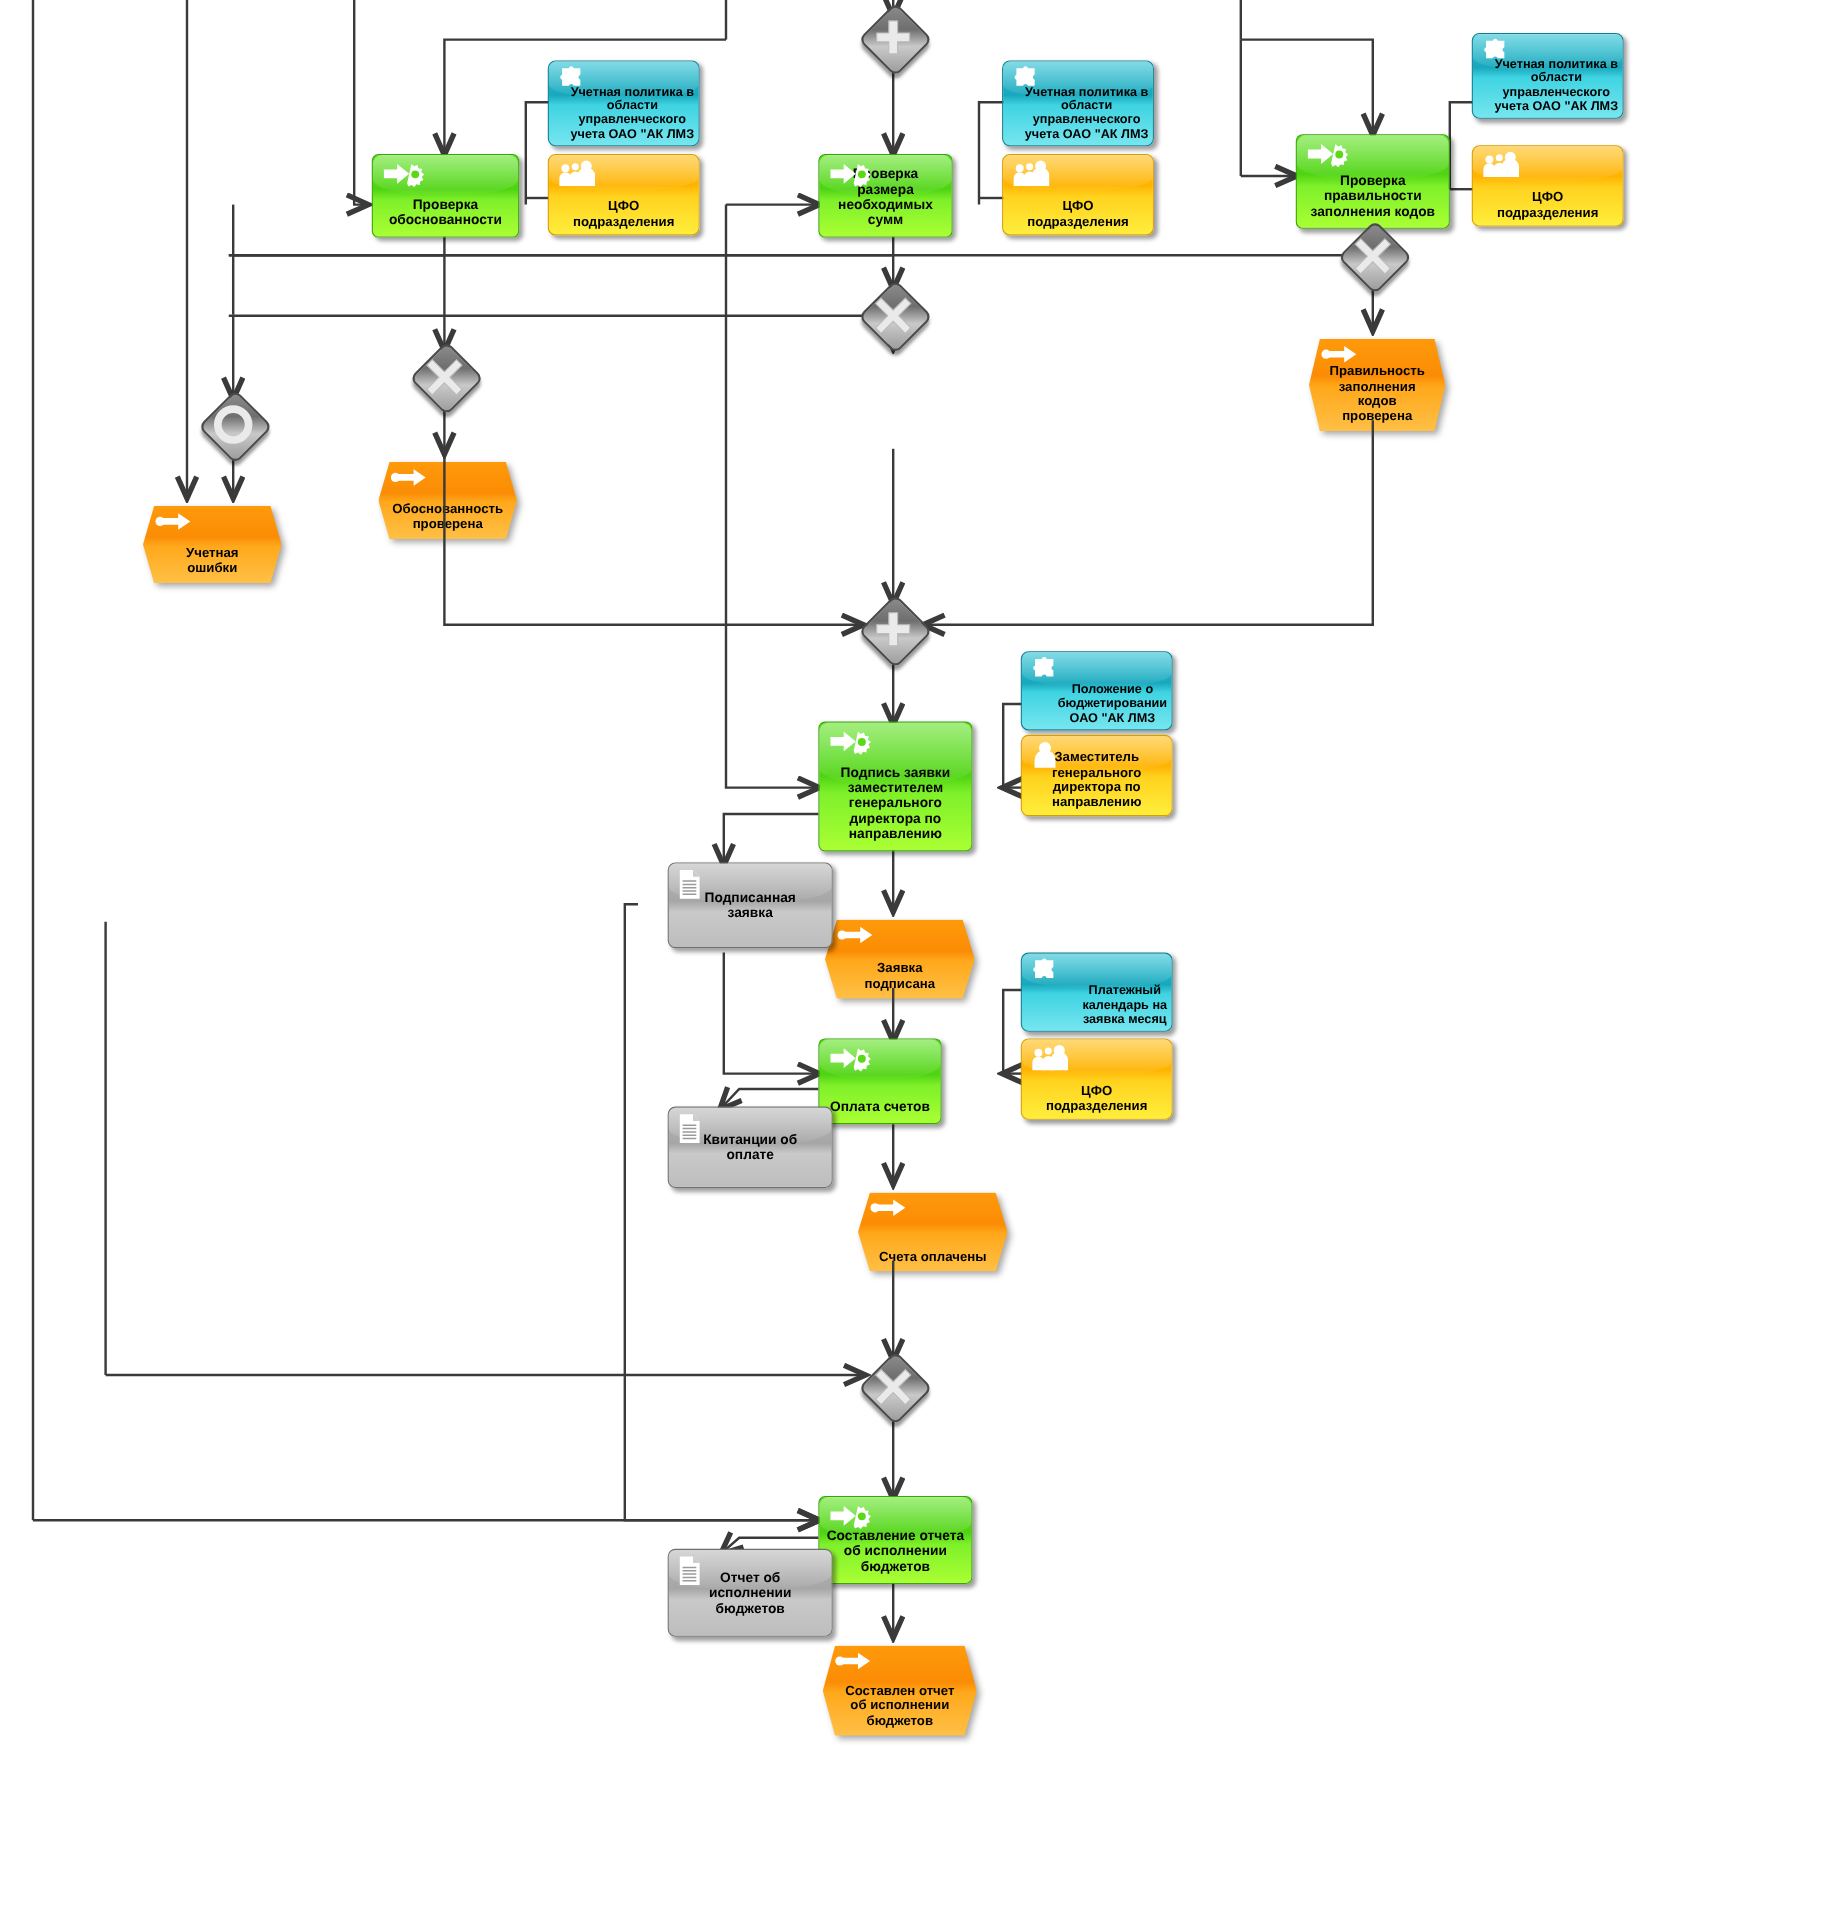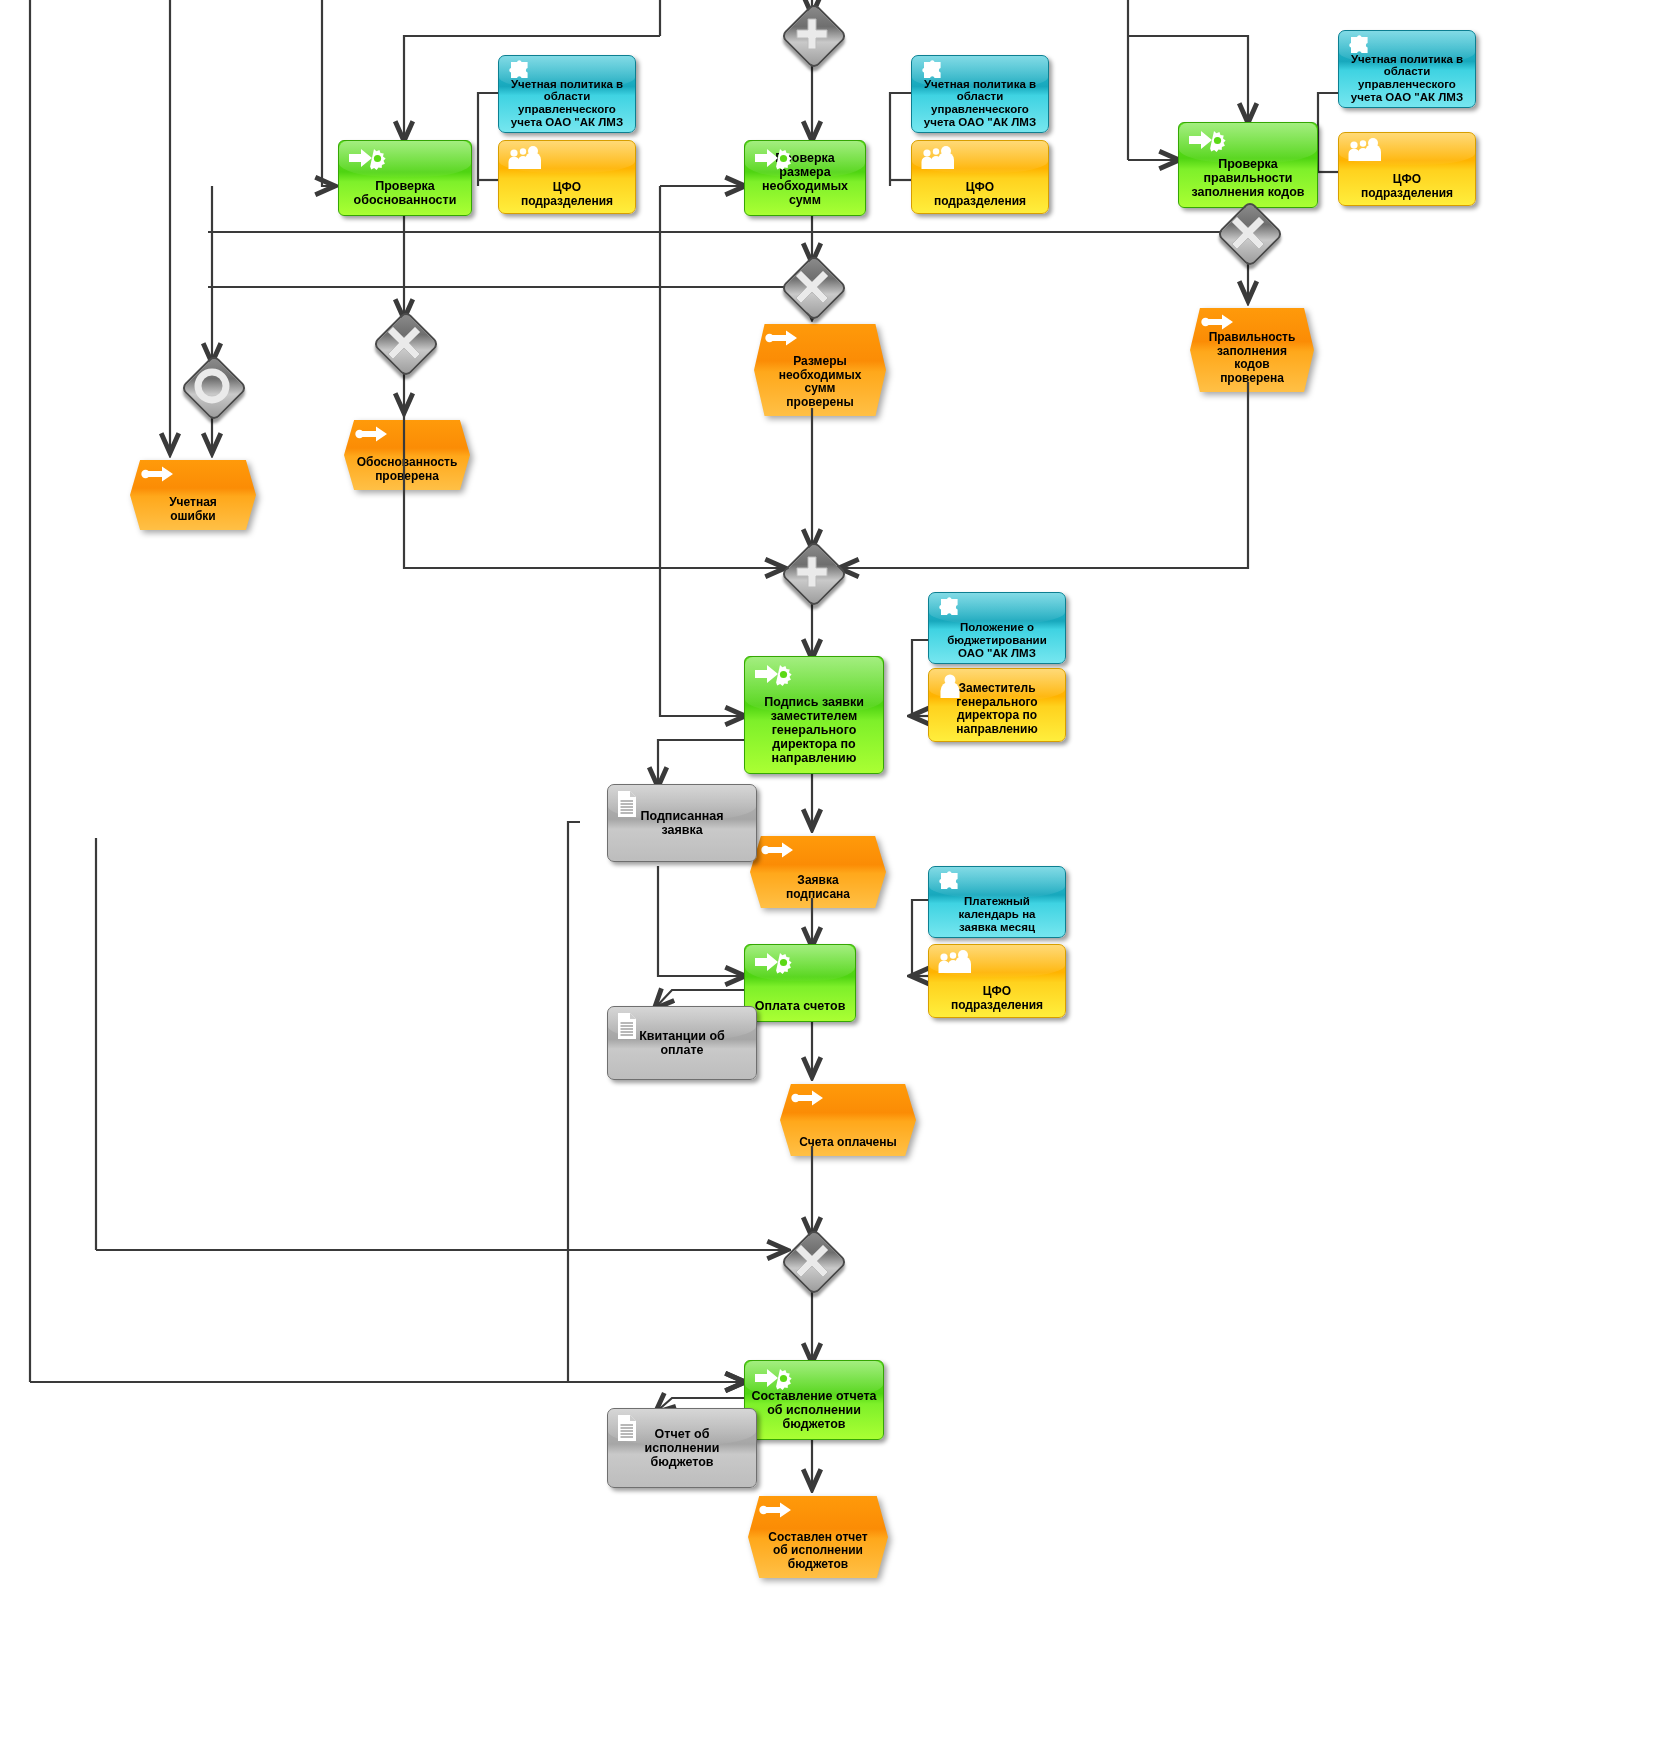--- a/index.html
+++ b/index.html
@@ -37,21 +37,21 @@
        box-shadow:3px 3px 4px rgba(0,0,0,.38);font-size:12.5px;margin-left:27px;}
   .doc::before{content:"";position:absolute;left:0;right:0;top:0;height:46%;
        border-radius:6px 6px 40% 40%/6px 6px 14px 14px;
        background:linear-gradient(to bottom,rgba(255,255,255,.42),rgba(255,255,255,.03));
        pointer-events:none;}
 
   
   .info{border-radius:7px;border:1.5px solid #0d7f91;
         background:linear-gradient(to bottom,#2fc2d4 0%,#18a8bd 40%,#3fd3e2 52%,#76e6ef 100%);
         box-shadow:3px 3px 4px rgba(0,0,0,.38);font-size:11.5px;
-        justify-content:flex-end;padding-bottom:3px;}
+        justify-content:flex-end;padding-bottom:3px;align-items:flex-end;}
   .info::before{content:"";position:absolute;left:0;right:0;top:0;height:44%;
         border-radius:6px 6px 40% 40%/6px 6px 12px 12px;
         background:linear-gradient(to bottom,rgba(255,255,255,.4),rgba(255,255,255,.02));
         pointer-events:none;}
 
   
   .org{border-radius:7px;border:1.5px solid #d79e00;
        background:linear-gradient(to bottom,#ffc01c 0%,#ffb300 38%,#ffd21e 52%,#ffee3c 100%);
        box-shadow:3px 3px 4px rgba(0,0,0,.38);font-size:12px;
        justify-content:flex-end;padding-bottom:5px;}
@@ -380,34 +380,20 @@
     <svg class="nicon" width="40" height="26" viewBox="0 0 40 26">
       <path d="M2,8 h12 v-5 l11,9 l-11,9 v-5 h-12 z" fill="#fff"></path>
       <path d="M27,3 l2.4,2.2 3-1.2 1.1,3.1 3.2,.3 -.7,3.1 2.6,1.9 -2.1,2.4 1.4,2.9 -3,1.2 -.2,3.2 -3.2,-.6 -1.9,2.6 -2.5,-2 -2.9,1.4 -1.1,-3 z" fill="#fff"></path>
       <circle cx="30.5" cy="12.5" r="3.6" fill="#5cd916"></circle>
     </svg>
     <span class="lbl">Составление отчета
 об исполнении
 бюджетов</span>
   </div>
 
-  <div class="ev-wrap" style="left:754px;top:314px;width:132px;height:92px">
-    <div class="ev-in">
-      <div class="node ev" style="left:0;top:0;width:132px;height:92px">
-        <svg class="nicon" width="34" height="16" viewBox="0 0 34 16">
-          <circle cx="4.5" cy="8" r="4.2" fill="#fff"></circle>
-          <path d="M4,5 h17 v-4.5 l11,7.5 l-11,7.5 v-4.5 h-17 z" fill="#fff"></path>
-        </svg>
-        <span class="lbl">Размеры
-необходимых
-сумм
-проверены</span>
-      </div>
-    </div>
-  </div>
 
   <div class="ev-wrap" style="left:1190px;top:298px;width:124px;height:84px">
     <div class="ev-in">
       <div class="node ev" style="left:0;top:0;width:124px;height:84px">
         <svg class="nicon" width="34" height="16" viewBox="0 0 34 16">
           <circle cx="4.5" cy="8" r="4.2" fill="#fff"></circle>
           <path d="M4,5 h17 v-4.5 l11,7.5 l-11,7.5 v-4.5 h-17 z" fill="#fff"></path>
         </svg>
         <span class="lbl">Правильность
 заполнения

